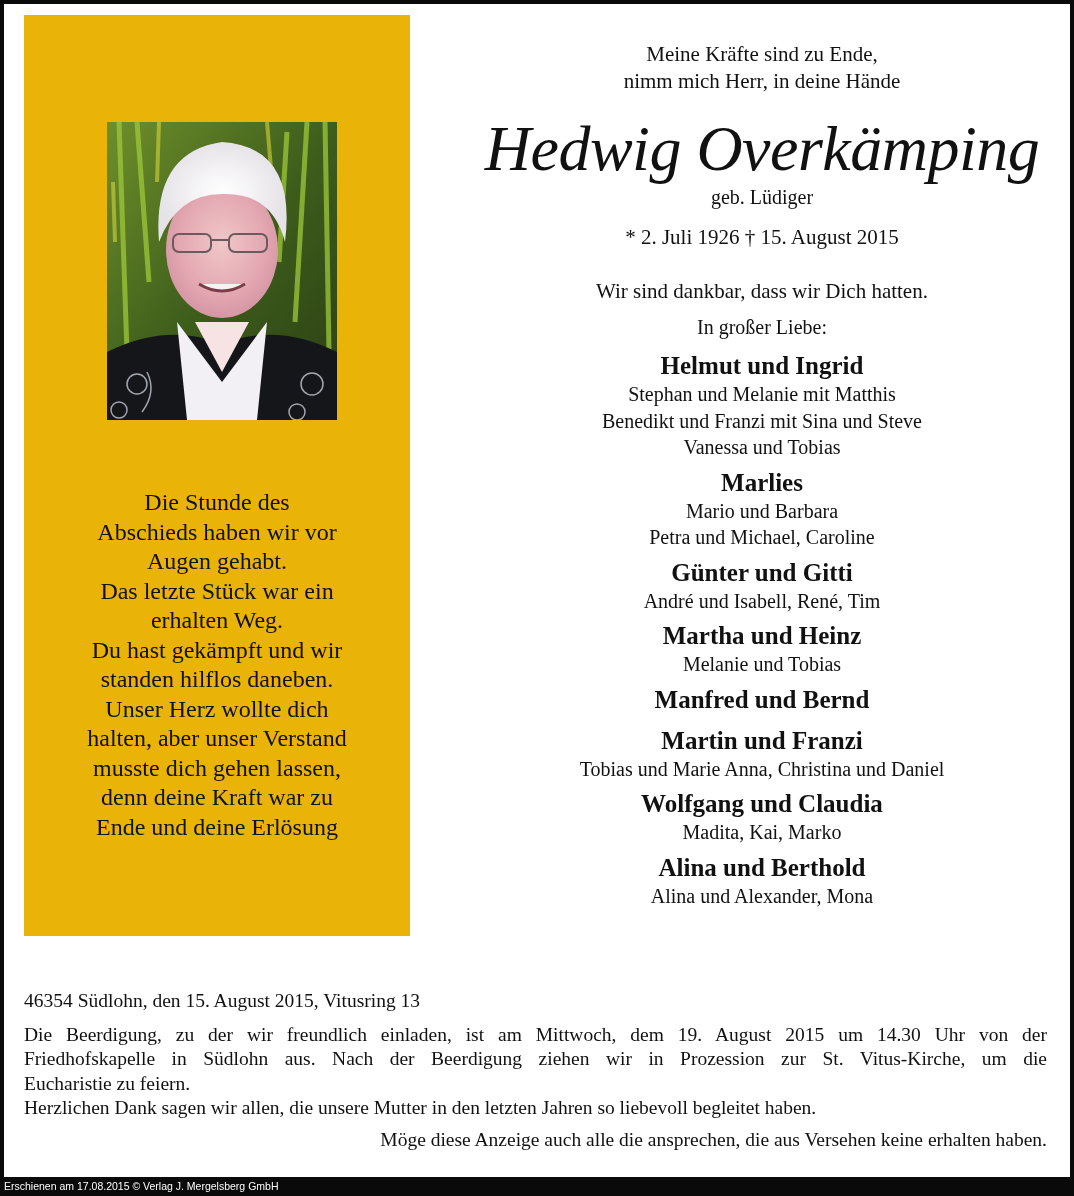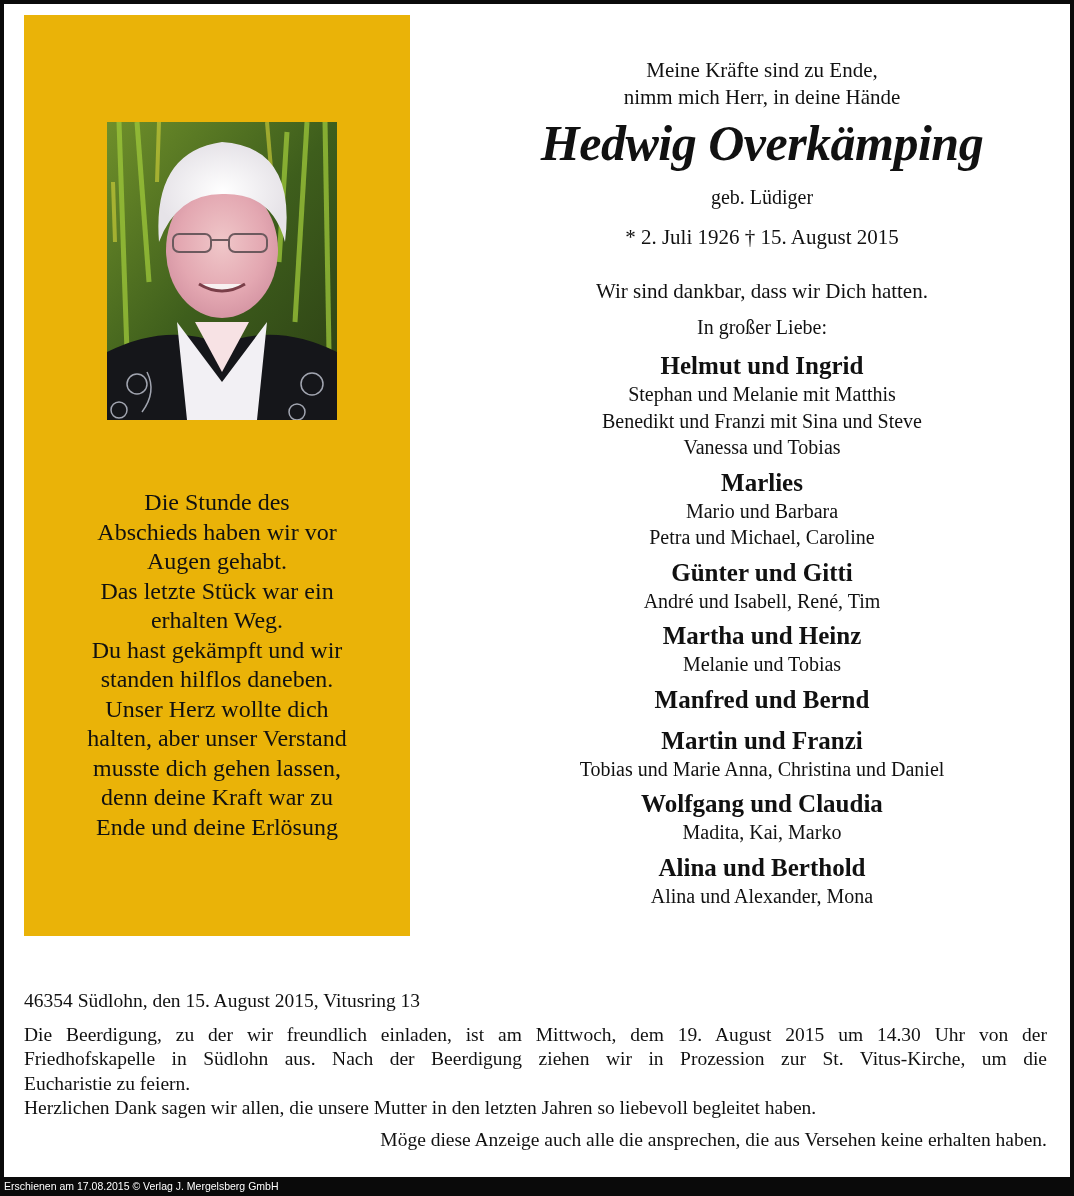--- a/index.html
+++ b/index.html
@@ -42,25 +42,25 @@
   .poem div { white-space: nowrap; }
 
   .right-col {
     position: absolute;
     left: 520px; top: 0;
     width: 476px;
     text-align: center;
   }
   .motto {
     position: absolute; left: 0; top: 37px; width: 476px;
-    font-size: 21px; line-height: 27px; margin-top: 16px;
+    font-size: 21px; line-height: 27px;
   }
   .name {
-    position: absolute; left: -40px; top: 110px; width: 556px;
-    font-size: 50px; font-style: italic; font-weight: bold;
+    position: absolute; left: -40px; top: 116px; width: 556px;
+    font-size: 64px; font-style: italic; font-weight: normal;
     letter-spacing: -0.5px; line-height: 58px;
   }
   .nee {
     position: absolute; left: 0; top: 180px; width: 476px;
     font-size: 20px; line-height: 26px;
   }
   .dates {
     position: absolute; left: 0; top: 219px; width: 476px;
     font-size: 21px; line-height: 28px;
   }

